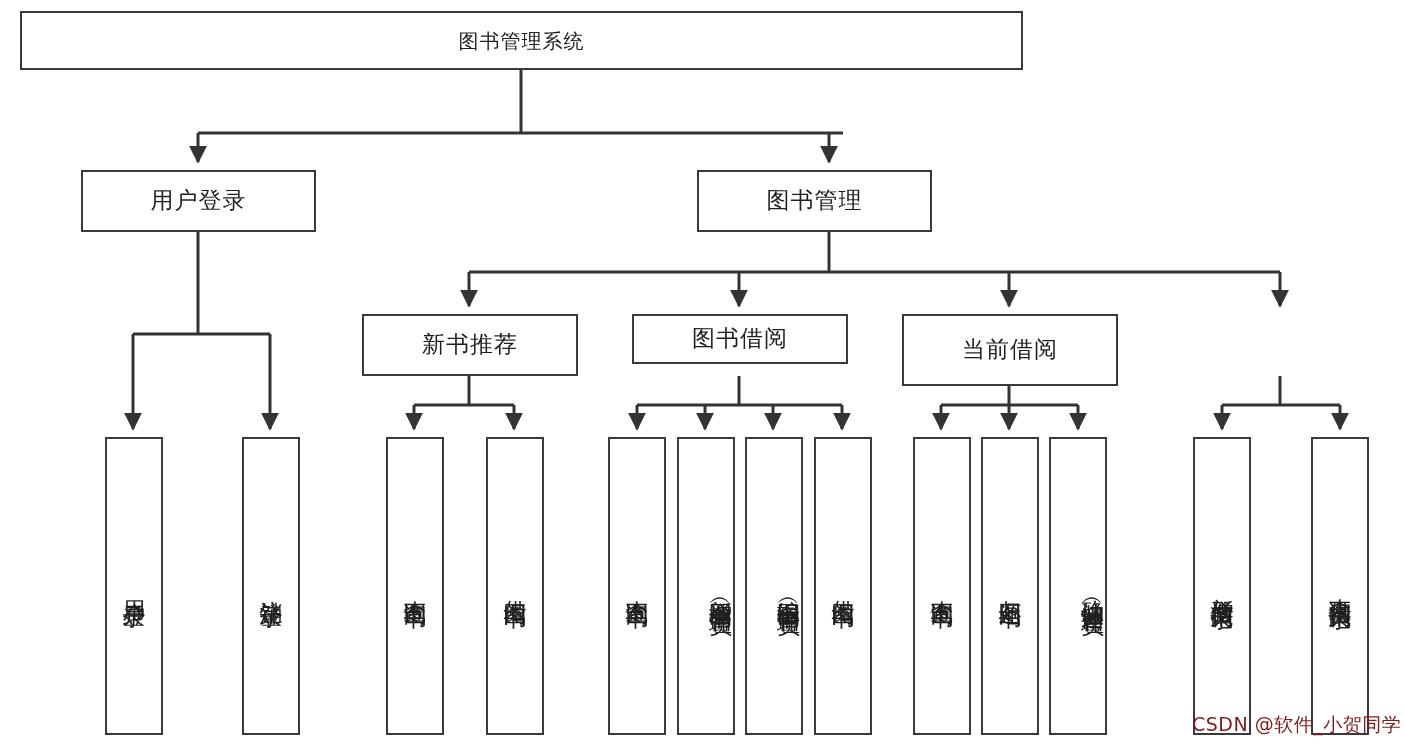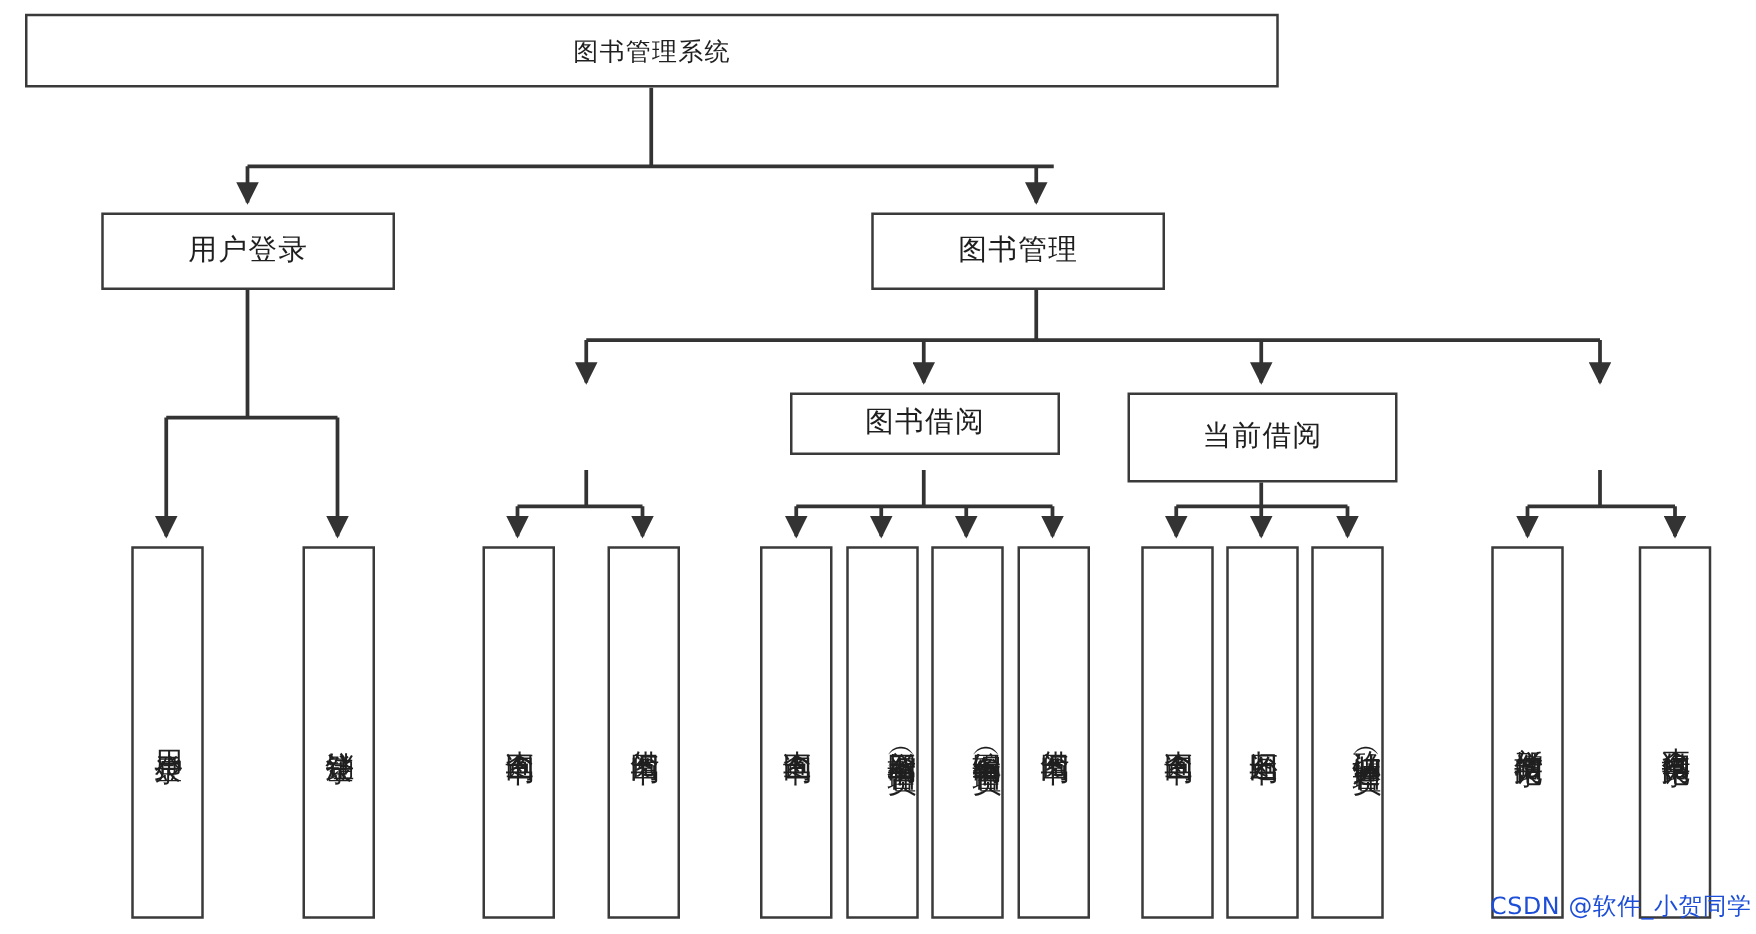--- a/index.html
+++ b/index.html
@@ -24,21 +24,21 @@
     width:100%;height:100%;
     display:flex;align-items:flex-start;justify-content:center;
     padding-top:10px;box-sizing:border-box;
     writing-mode:vertical-rl;text-orientation:upright;
     font-size:23px;line-height:1.08;letter-spacing:2px;
   }
   .node-label-v.centered{align-items:center;padding-top:0;}
   .root-label{font-size:20px;}
   #watermark{
     position:absolute;left:1192px;top:712px;
-    font-size:19px;color:#1d4ed8;white-space:nowrap;
+    font-size:19px;color:#7f1d1d;white-space:nowrap;
     letter-spacing:0.5px;pointer-events:none;
   }
 </style>
 </head>
 <body>
 
 <div id="diagram-root">
 
   <svg id="tree" viewBox="0 0 1405 747" xmlns="http://www.w3.org/2000/svg">
     <defs>
@@ -94,20 +94,23 @@
     <div class="node-label-h root-label">图书管理系统</div>
   </div>
 
   <div class="node-box" style="left:81px;top:170px;width:235px;height:62px;">
     <div class="node-label-h">用户登录</div>
   </div>
   <div class="node-box" style="left:671px;top:170px;width:235px;height:62px;margin-left:26px;">
     <div class="node-label-h">图书管理</div>
   </div>
 
+  <div class="node-box" style="left:362px;top:314px;width:216px;height:62px;">
+    <div class="node-label-h">新书推荐</div>
+  </div>
   <div class="node-box" style="left:632px;top:314px;width:216px;height:50px;">
     <div class="node-label-h">图书借阅</div>
   </div>
   <div class="node-box" style="left:902px;top:314px;width:216px;height:72px;">
     <div class="node-label-h">当前借阅</div>
   </div>
 
   <div class="node-box" style="left:105px;top:437px;width:58px;height:298px;">
     <div class="node-label-v centered">用户登录</div>
   </div>

